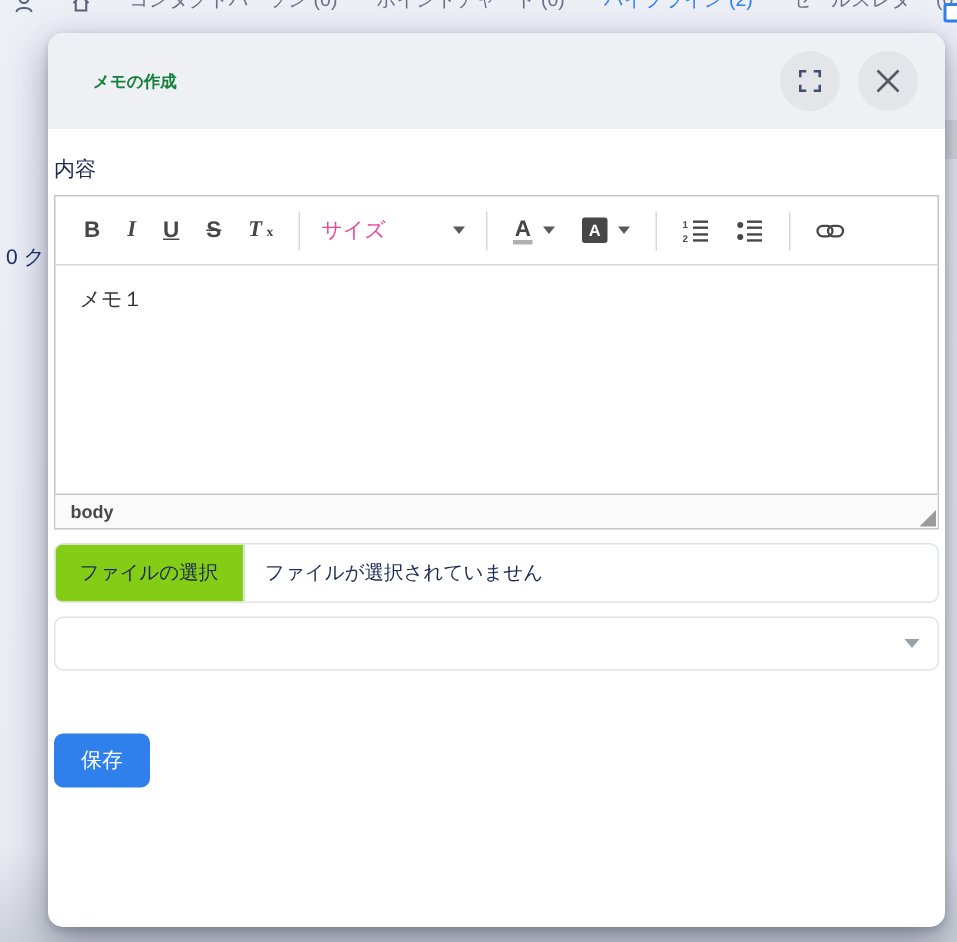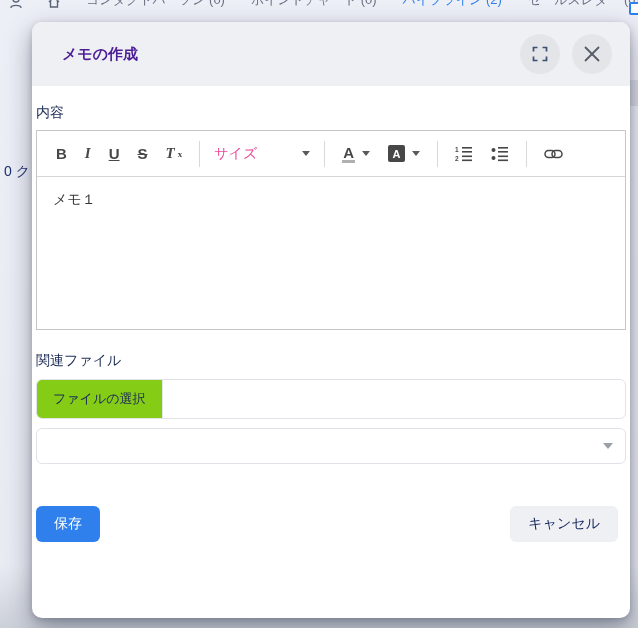--- a/index.html
+++ b/index.html
@@ -35,21 +35,21 @@
   .modal {
     position:absolute; left:32px; top:22px; width:598px; height:596px;
     background:#ffffff; border-radius:10px; z-index:10;
     box-shadow: 0 10px 26px rgba(30,38,60,.42), 0 2px 6px rgba(30,38,60,.22);
     overflow:hidden;
   }
   .modal-header {
     height:64px; background:#eef0f4; display:flex; align-items:center;
     padding:0 18px 0 30px;
   }
-  .modal-title { font-size:15px; font-weight:bold; color:#4c1d95; flex:1; }
+  .modal-title { font-size:11px; font-weight:bold; color:#15803d; flex:1; }
   .hdr-btn {
     width:40px; height:40px; border-radius:50%; background:#e3e5e9; border:none;
     display:flex; align-items:center; justify-content:center; cursor:pointer;
     margin-left:12px;
   }
   .modal-body { padding:0 4px; }
   .field-label { margin-top:18px; font-size:14px; color:#1b2a55; }
   .field-label.f2 { margin-top:22px; }
   .field-label.f3 { margin-top:16px; }
   .req { color:#e5484d; margin-left:5px; font-size:14px; }
@@ -241,31 +241,34 @@
             <svg width="19" height="12" viewBox="0 0 19 12" fill="none" stroke="#474747" stroke-width="1.5">
               <rect x="1" y="2.5" width="10" height="7" rx="3.5"></rect>
               <rect x="8" y="2.5" width="10" height="7" rx="3.5"></rect>
             </svg>
           </span>
         </button>
       </div>
       <div class="ed-content">
         <span>メモ１</span>
       </div>
-    </div>
-
-    <div class="field-label f2">関連ファイル</div>
+      <div class="ed-path">
+        <span class="ed-path-text">body</span>
+        <span class="resize-handle"></span>
+      </div>
+    </div>
+
     <div class="file-box">
       <button class="file-btn">ファイルの選択</button>
+      <span class="file-status">ファイルが選択されていません</span>
     </div>
 
     <div class="select-box">
       <span class="select-value"></span>
       <span class="select-chevron"></span>
     </div>
 
     <div class="btn-row">
       <button class="btn btn-save">保存</button>
-      <button class="btn btn-cancel">キャンセル</button>
     </div>
 
   </div>
 </div>
 
 </body></html>

